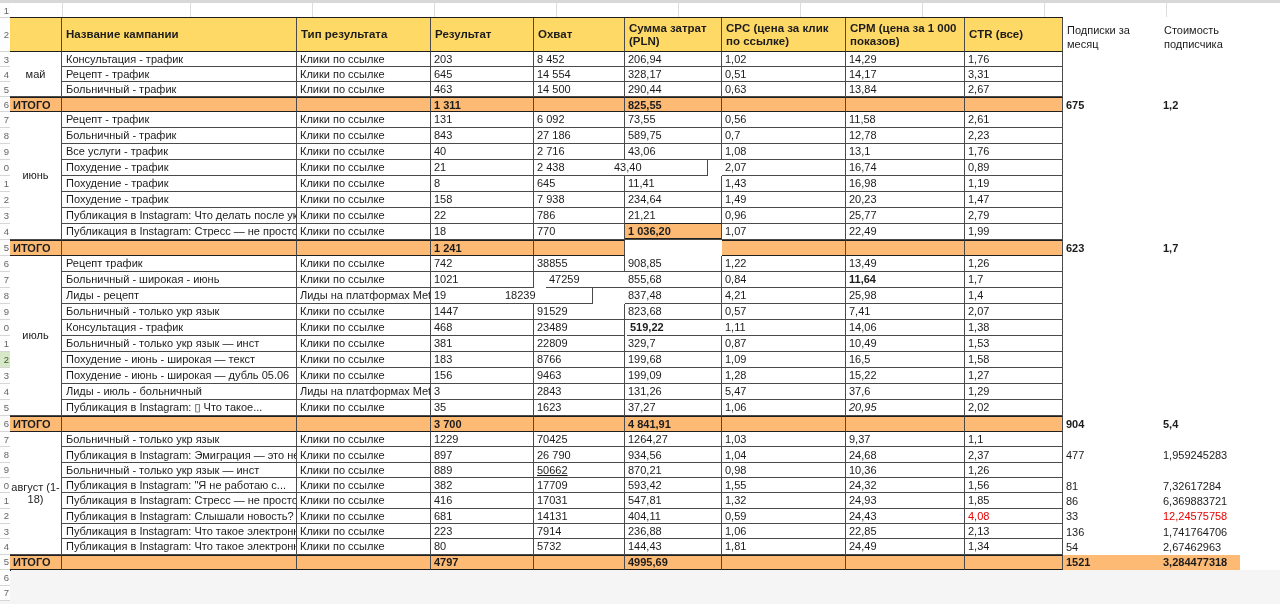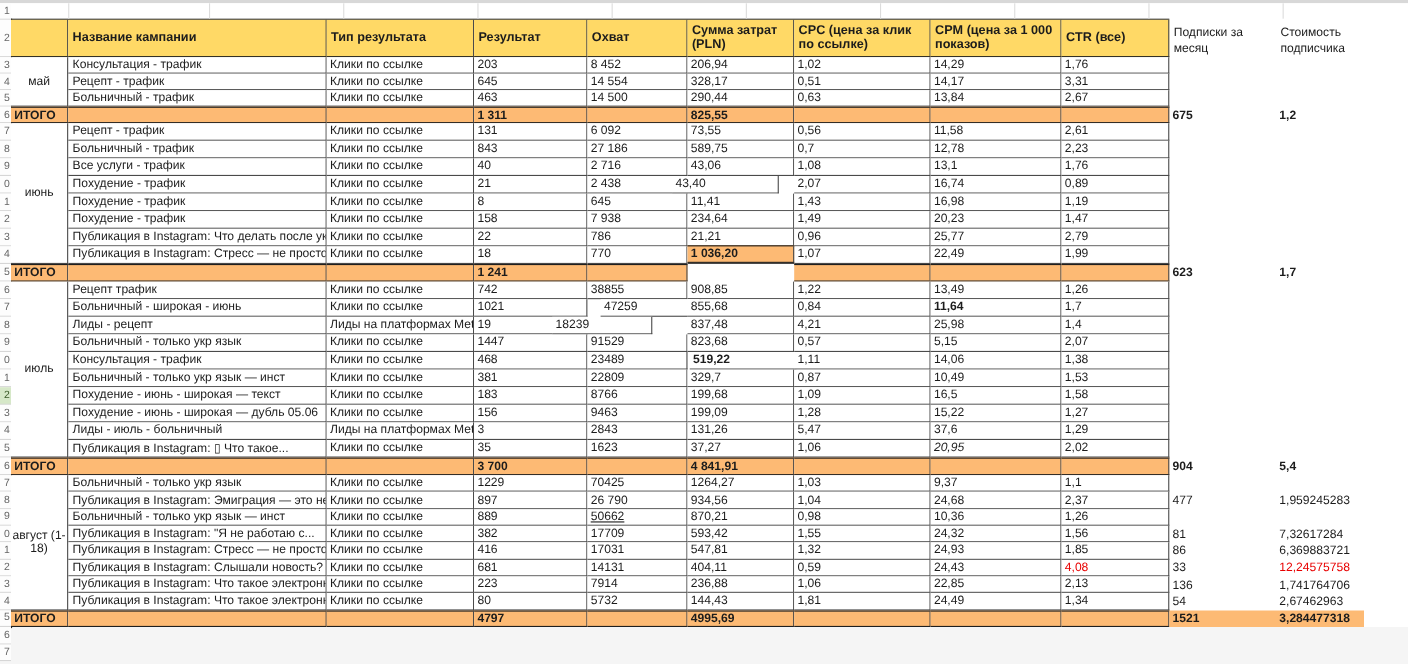--- a/index.html
+++ b/index.html
@@ -201,21 +201,21 @@
       <div class="cell" style="left: 625px; width: 97px; top: 287.62px; height: 16.05px;">837,48</div>
       <div class="cell" style="left: 722px; width: 124px; top: 287.62px; height: 16.05px;">4,21</div>
       <div class="cell" style="left: 846px; width: 119px; top: 287.62px; height: 16.05px;">25,98</div>
       <div class="cell" style="left: 965px; width: 98px; top: 287.62px; height: 16.05px;">1,4</div>
       <div class="cell namecell" style="left: 62px; width: 235px; top: 303.67px; height: 16.05px;">Больничный - только укр язык</div>
       <div class="cell" style="left: 297px; width: 134px; top: 303.67px; height: 16.05px;">Клики по ссылке</div>
       <div class="cell" style="left: 431px; width: 103px; top: 303.67px; height: 16.05px;">1447</div>
       <div class="cell" style="left: 534px; width: 91px; top: 303.67px; height: 16.05px;">91529</div>
       <div class="cell" style="left: 625px; width: 97px; top: 303.67px; height: 16.05px;">823,68</div>
       <div class="cell" style="left: 722px; width: 124px; top: 303.67px; height: 16.05px;">0,57</div>
-      <div class="cell" style="left: 846px; width: 119px; top: 303.67px; height: 16.05px;">5,15</div>
+      <div class="cell" style="left: 846px; width: 119px; top: 303.67px; height: 16.05px;">7,41</div>
       <div class="cell" style="left: 965px; width: 98px; top: 303.67px; height: 16.05px;">2,07</div>
       <div class="cell namecell" style="left: 62px; width: 235px; top: 319.72px; height: 16.05px;">Консультация - трафик</div>
       <div class="cell" style="left: 297px; width: 134px; top: 319.72px; height: 16.05px;">Клики по ссылке</div>
       <div class="cell" style="left: 431px; width: 103px; top: 319.72px; height: 16.05px;">468</div>
       <div class="cell" style="left: 534px; width: 91px; top: 319.72px; height: 16.05px;">23489</div>
       <div class="cell" style="left: 627px; width: 97px; top: 319.72px; height: 16.05px; font-weight: bold;">519,22</div>
       <div class="cell" style="left: 722px; width: 124px; top: 319.72px; height: 16.05px;">1,11</div>
       <div class="cell" style="left: 846px; width: 119px; top: 319.72px; height: 16.05px;">14,06</div>
       <div class="cell" style="left: 965px; width: 98px; top: 319.72px; height: 16.05px;">1,38</div>
       <div class="cell namecell" style="left: 62px; width: 235px; top: 335.77px; height: 16.05px;">Больничный - только укр язык — инст</div>

